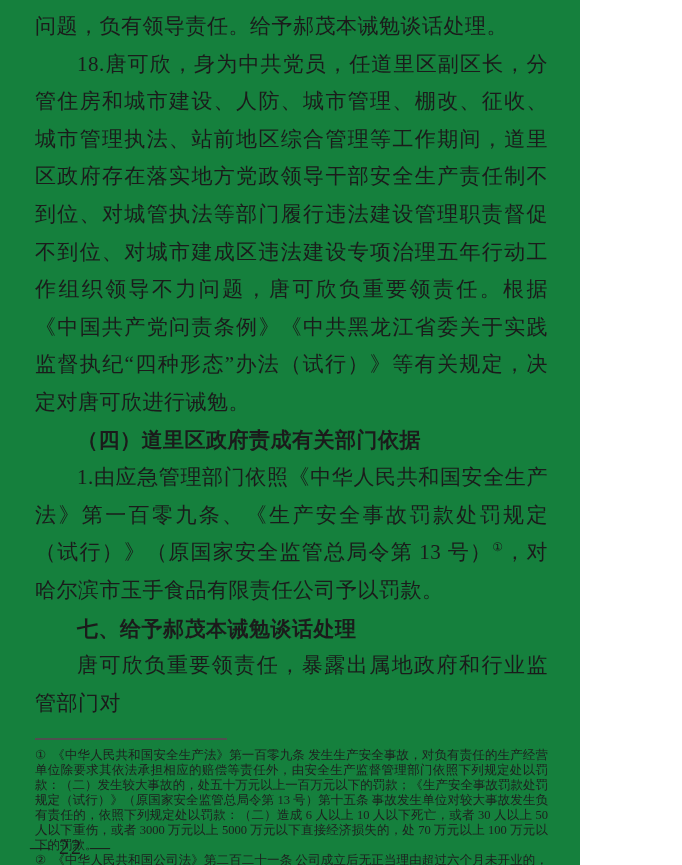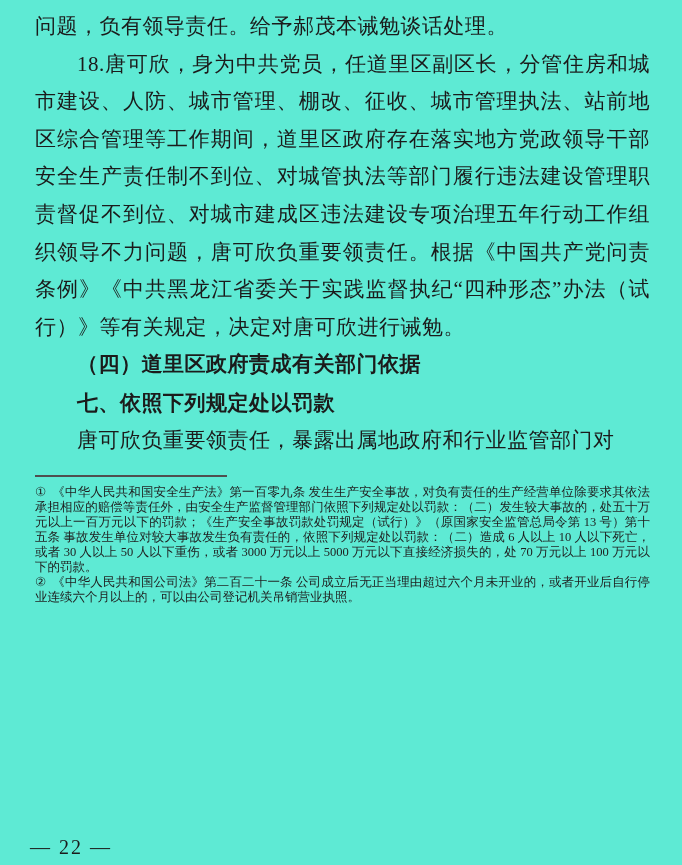--- a/index.html
+++ b/index.html
@@ -2,24 +2,24 @@
 <html><head>
 <meta charset="utf-8">
 <style>
   html, body {
     margin: 0;
     padding: 0;
     background: #ffffff;
   }
   .page {
     position: relative;
-    width: 682px;
+    width: 580px;
     height: 865px;
     box-sizing: border-box;
-    background: #5eead4;
+    background: #15803d;
     color: #1b1b1b;
     font-family: "Liberation Serif", "DejaVu Serif", serif;
     padding: 8px 32px 0 35px;
     overflow: hidden;
   }
   .body-text p {
     margin: 0;
     font-size: 21px;
     line-height: 37.6px;
     text-align: justify;
@@ -70,23 +70,24 @@
 <div class="page">
 
   <div class="body-text">
 
     <p>问题，负有领导责任。给予郝茂本诫勉谈话处理。</p>
 
     <p class="indent">18.唐可欣，身为中共党员，任道里区副区长，分管住房和城市建设、人防、城市管理、棚改、征收、城市管理执法、站前地区综合管理等工作期间，道里区政府存在落实地方党政领导干部安全生产责任制不到位、对城管执法等部门履行违法建设管理职责督促不到位、对城市建成区违法建设专项治理五年行动工作组织领导不力问题，唐可欣负重要领责任。根据《中国共产党问责条例》《中共黑龙江省委关于实践监督执纪“四种形态”办法（试行）》等有关规定，决定对唐可欣进行诫勉。</p>
 
     <p class="indent heading-kai">（四）道里区政府责成有关部门依据</p>
 
+    <p class="indent"><span>1.由应急管理部门依照《中华人民共和国安全生产法》第一百零九条、《生产安全事故罚款处罚规定（试行）》（原国家安全监管总局令第 13 号）</span><sup class="fn-ref">①</sup><span>，对哈尔滨市玉手食品有限责任公司予以罚款。</span></p>
 
 
-    <p class="indent heading-hei">七、依照下列规定处以罚款</p>
+    <p class="indent heading-hei">七、给予郝茂本诫勉谈话处理</p>
 
     <p class="indent">唐可欣负重要领责任，暴露出属地政府和行业监管部门对</p>
 
   </div>
 
   <hr class="footnote-separator">
 
   <div class="footnotes">
     <p><span class="fn-marker">①</span><span>《中华人民共和国安全生产法》第一百零九条 发生生产安全事故，对负有责任的生产经营单位除要求其依法承担相应的赔偿等责任外，由安全生产监督管理部门依照下列规定处以罚款：（二）发生较大事故的，处五十万元以上一百万元以下的罚款；《生产安全事故罚款处罚规定（试行）》（原国家安全监管总局令第 13 号）第十五条 事故发生单位对较大事故发生负有责任的，依照下列规定处以罚款：（二）造成 6 人以上 10 人以下死亡，或者 30 人以上 50 人以下重伤，或者 3000 万元以上 5000 万元以下直接经济损失的，处 70 万元以上 100 万元以下的罚款。</span></p>
     <p><span class="fn-marker">②</span><span>《中华人民共和国公司法》第二百二十一条 公司成立后无正当理由超过六个月未开业的，或者开业后自行停业连续六个月以上的，可以由公司登记机关吊销营业执照。</span></p>

